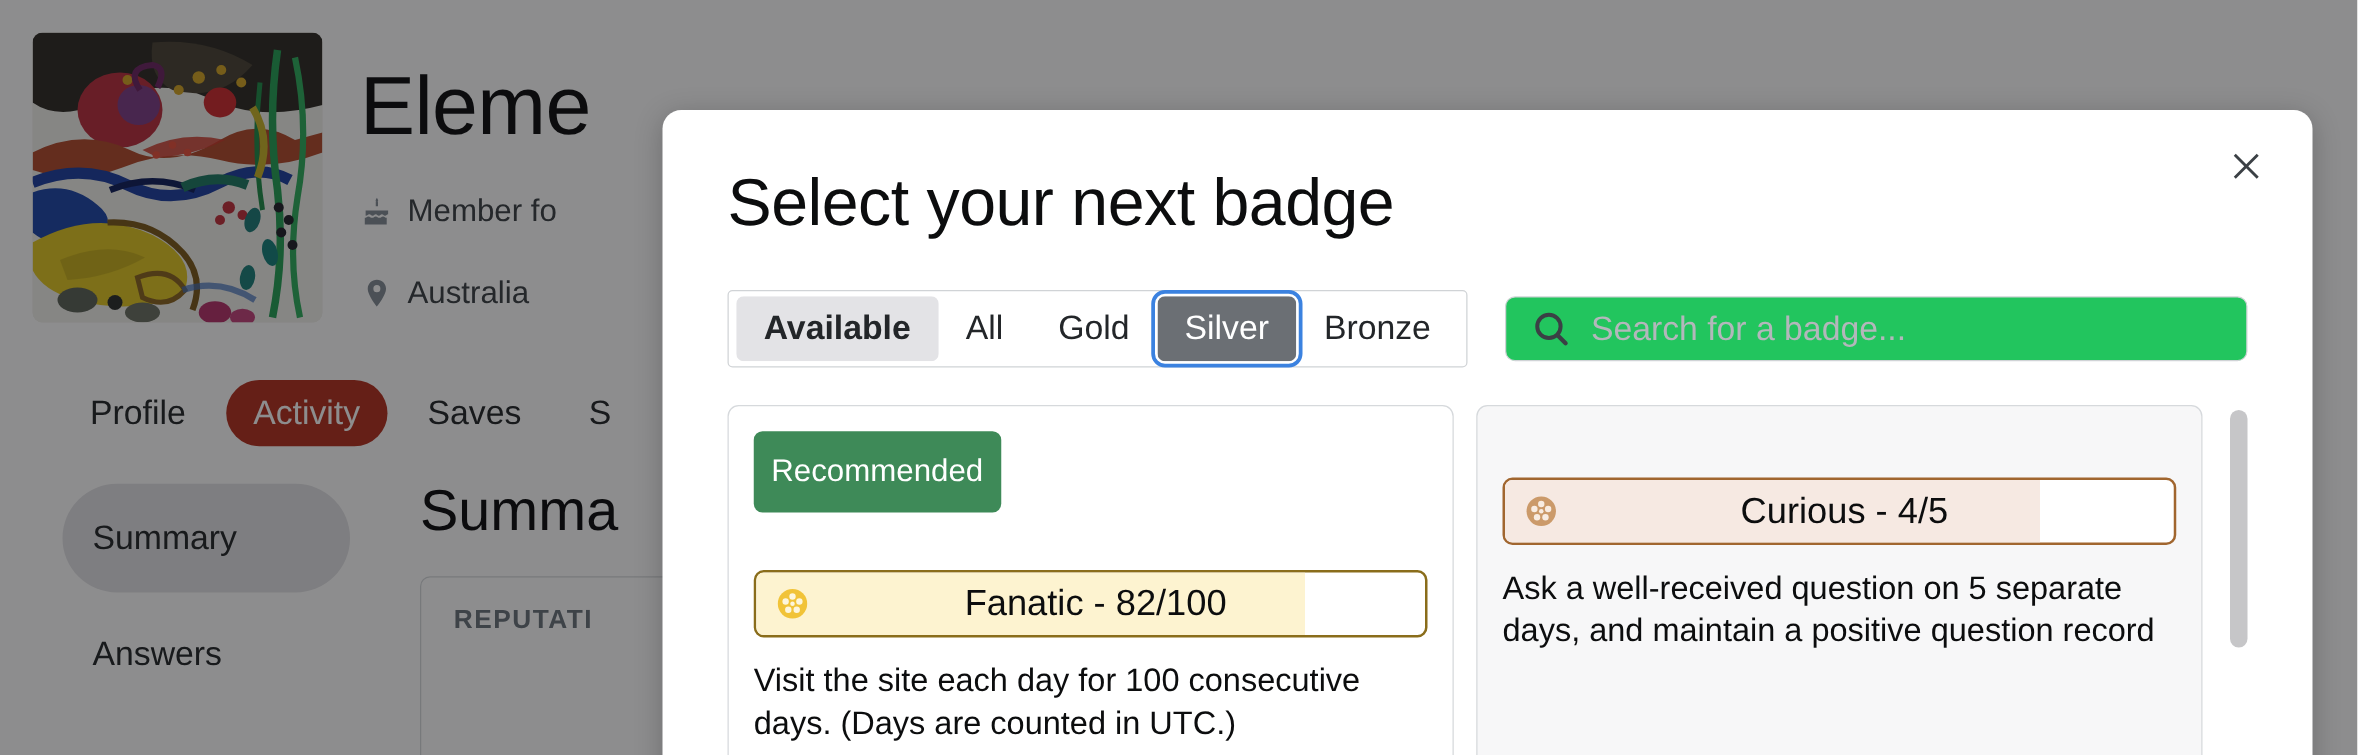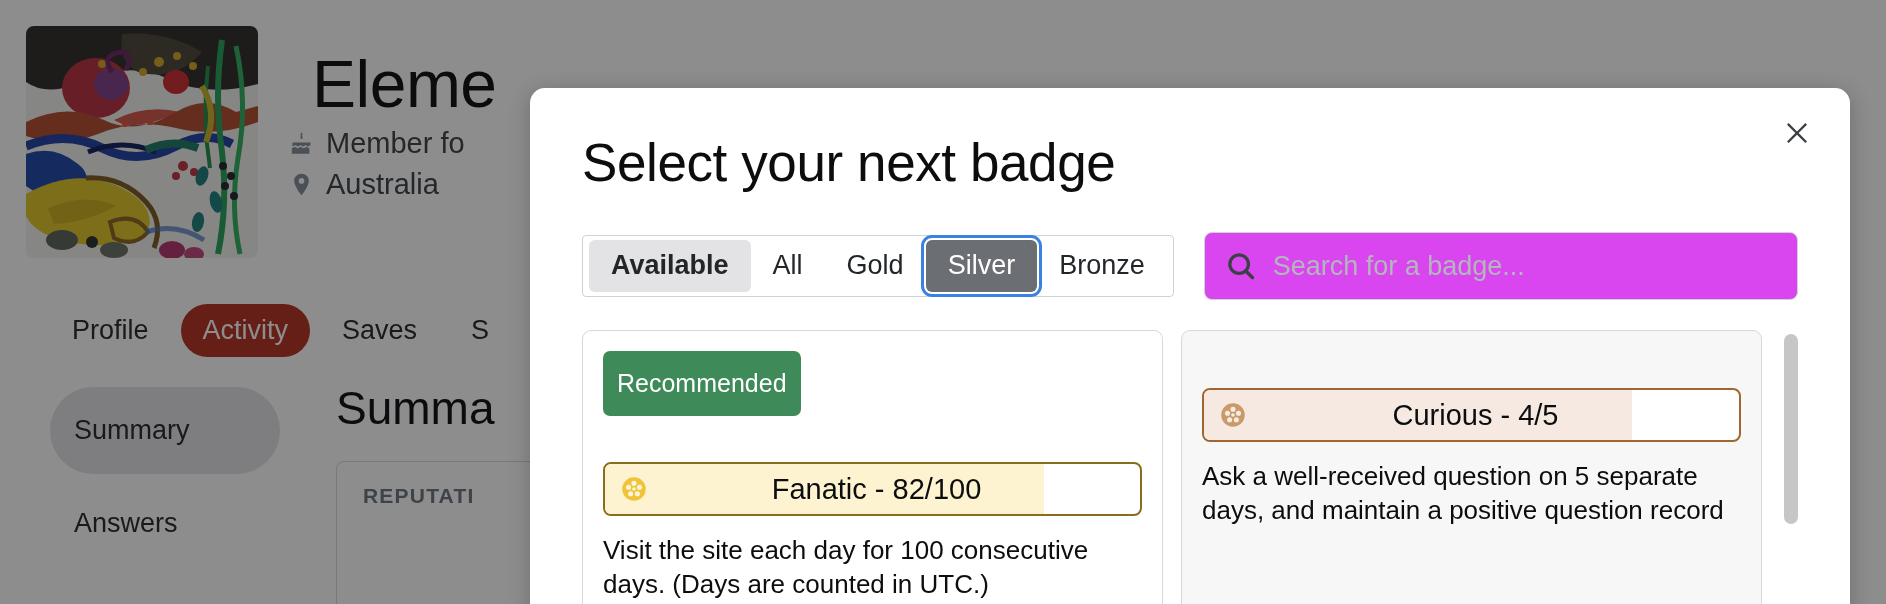--- a/index.html
+++ b/index.html
@@ -33,26 +33,25 @@
   .avatar svg { display: block; width: 100%; height: 100%; }
 
   .profile-meta { padding-top: 24px; }
   .profile-name {
     font-size: 66px;
     line-height: 1.04;
     font-weight: 400;
     color: #0c0d0e;
     letter-spacing: -0.5px;
     white-space: nowrap;
-    margin-left: 24px;
   }
   .meta-row {
     display: flex; align-items: center; gap: 11px;
-    margin-top: 8px;
-    font-size: 29px; color: #3b4045;
+    margin-top: 36px;
+    font-size: 25px; color: #3b4045;
     white-space: nowrap;
   }
   .meta-row .mi { flex: 0 0 auto; display:block; }
 
   
   .profile-tabs {
     display: flex; align-items: center; gap: 10px;
     margin-top: 46px;
     padding-left: 24px;
   }
@@ -143,24 +142,24 @@
   .tab.dark-selected {
     background: #6b6f74; color: #ffffff;
     outline: 3px solid #3b82e0;
     outline-offset: 2px;
     border-radius: 6px;
   }
 
   .searchbox {
     flex: 1 1 auto;
     display: flex; align-items: center; gap: 16px;
-    height: 68px;
+    height: 52px;
     border: 1px solid #d0d3d6; border-radius: 8px;
     padding: 0 20px;
-    background: #d946ef;
+    background: #22c55e;
   }
   .searchbox .si { flex: 0 0 auto; color: #3b4045; }
   .searchbox input {
     flex: 1 1 auto; border: none; outline: none;
     font-size: 27px; font-family: inherit; color: #232629;
     background: transparent;
   }
   .searchbox input::placeholder { color: #b3b7bb; }
 
   

